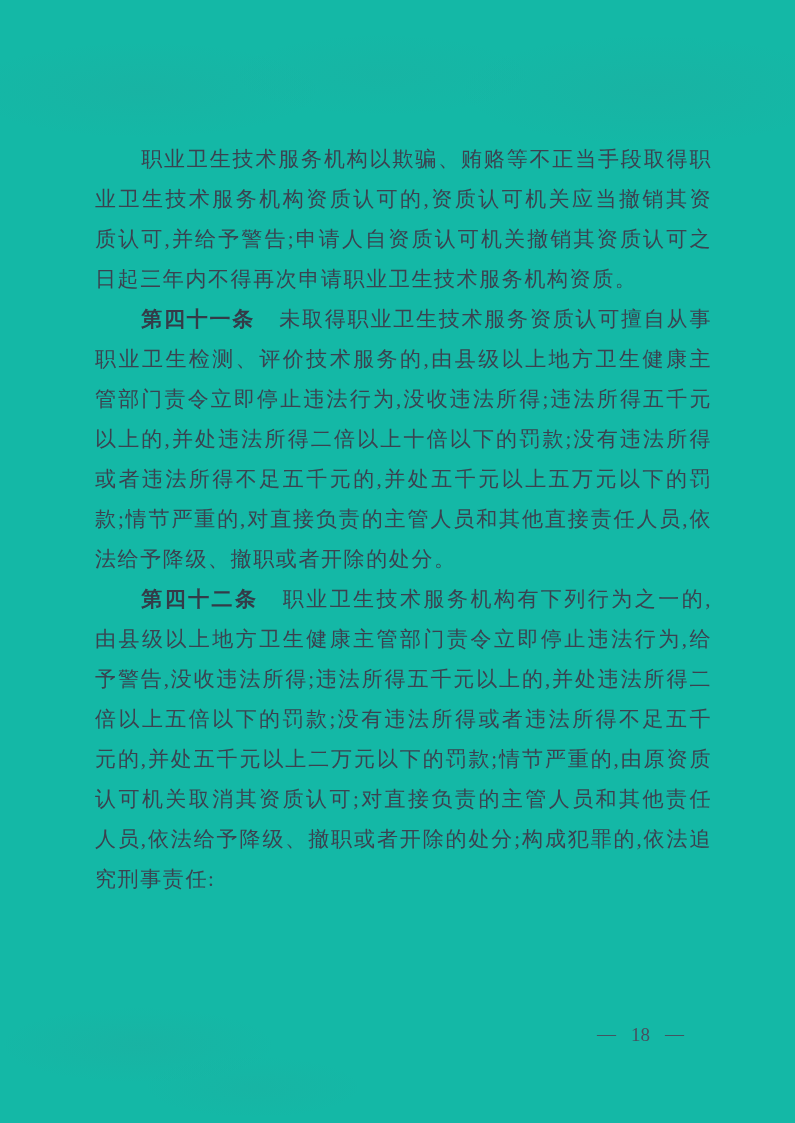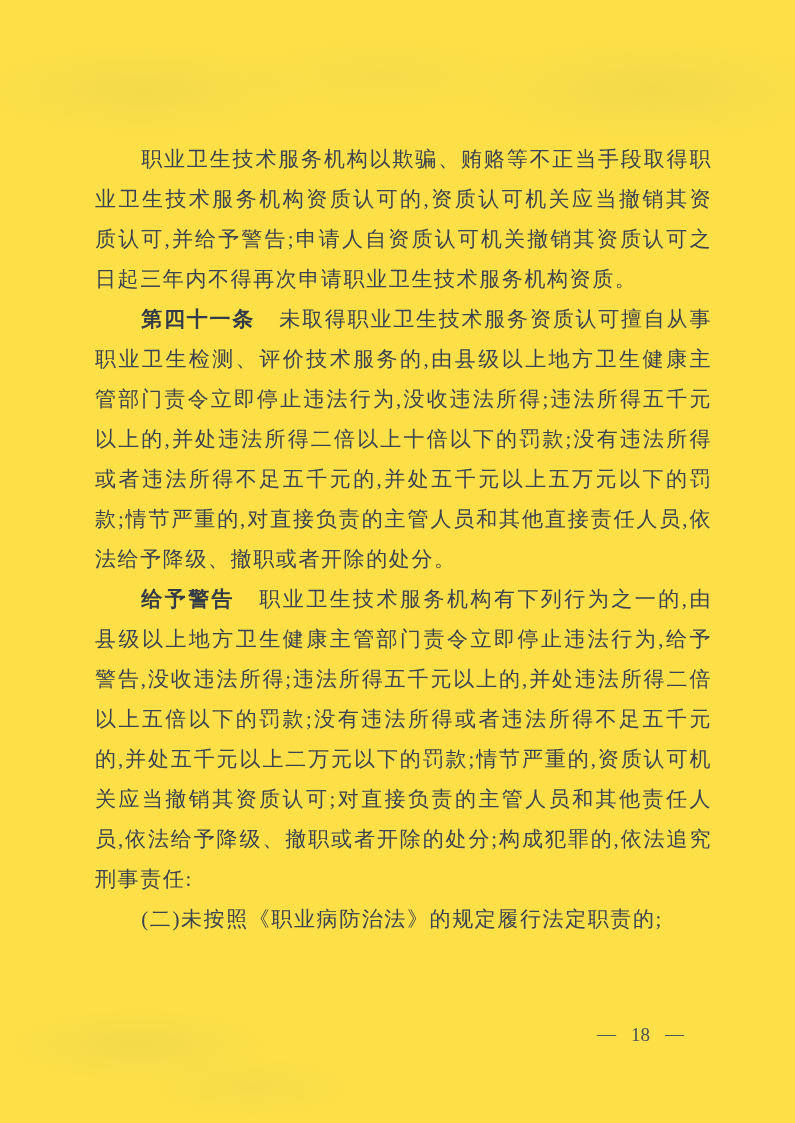--- a/index.html
+++ b/index.html
@@ -9,21 +9,21 @@
   body {
     width: 795px;
     height: 1123px;
     background: #e9e9e9;
     font-family: "Liberation Serif", "DejaVu Serif", serif;
   }
   .page {
     position: relative;
     width: 795px;
     height: 1123px;
-    background: #fde047;
+    background: #14b8a6;
     overflow: hidden;
     color: #3b4250;
   }
   
   .noise {
     position: absolute;
     pointer-events: none;
   }
   .noise-top {
     left: 0; top: 0; width: 795px; height: 150px;
@@ -86,24 +86,23 @@
 
   <div class="noise noise-top"></div>
   <div class="noise noise-bottom"></div>
 
   <div class="content">
 
     <p class="para"><span>职业卫生技术服务机构以欺骗、贿赂等不正当手段取得职业卫生技术服务机构资质认可的,资质认可机关应当撤销其资质认可,并给予警告;申请人自资质认可机关撤销其资质认可之日起三年内不得再次申请职业卫生技术服务机构资质。</span></p>
 
     <p class="para"><span class="term">第四十一条</span><span>未取得职业卫生技术服务资质认可擅自从事职业卫生检测、评价技术服务的,由县级以上地方卫生健康主管部门责令立即停止违法行为,没收违法所得;违法所得五千元以上的,并处违法所得二倍以上十倍以下的罚款;没有违法所得或者违法所得不足五千元的,并处五千元以上五万元以下的罚款;情节严重的,对直接负责的主管人员和其他直接责任人员,依法给予降级、撤职或者开除的处分。</span></p>
 
-    <p class="para"><span class="term">给予警告</span><span>职业卫生技术服务机构有下列行为之一的,由县级以上地方卫生健康主管部门责令立即停止违法行为,给予警告,没收违法所得;违法所得五千元以上的,并处违法所得二倍以上五倍以下的罚款;没有违法所得或者违法所得不足五千元的,并处五千元以上二万元以下的罚款;情节严重的,资质认可机关应当撤销其资质认可;对直接负责的主管人员和其他责任人员,依法给予降级、撤职或者开除的处分;构成犯罪的,依法追究刑事责任:</span></p>
+    <p class="para"><span class="term">第四十二条</span><span>职业卫生技术服务机构有下列行为之一的,由县级以上地方卫生健康主管部门责令立即停止违法行为,给予警告,没收违法所得;违法所得五千元以上的,并处违法所得二倍以上五倍以下的罚款;没有违法所得或者违法所得不足五千元的,并处五千元以上二万元以下的罚款;情节严重的,由原资质认可机关取消其资质认可;对直接负责的主管人员和其他责任人员,依法给予降级、撤职或者开除的处分;构成犯罪的,依法追究刑事责任:</span></p>
 
 
-    <p class="para"><span>(二)未按照《职业病防治法》的规定履行法定职责的;</span></p>
 
 
 
   </div>
 
   <div class="page-number">
     <span class="dash">—</span>
     <span>18</span>
     <span class="dash">—</span>
   </div>

